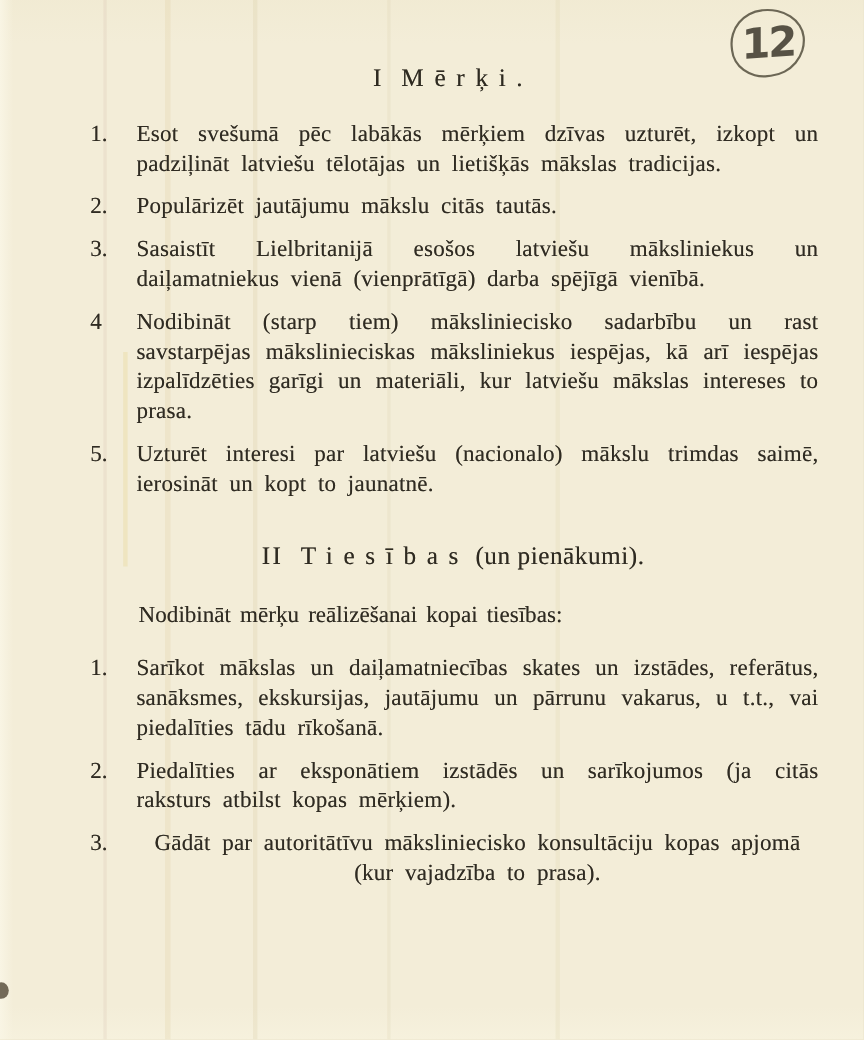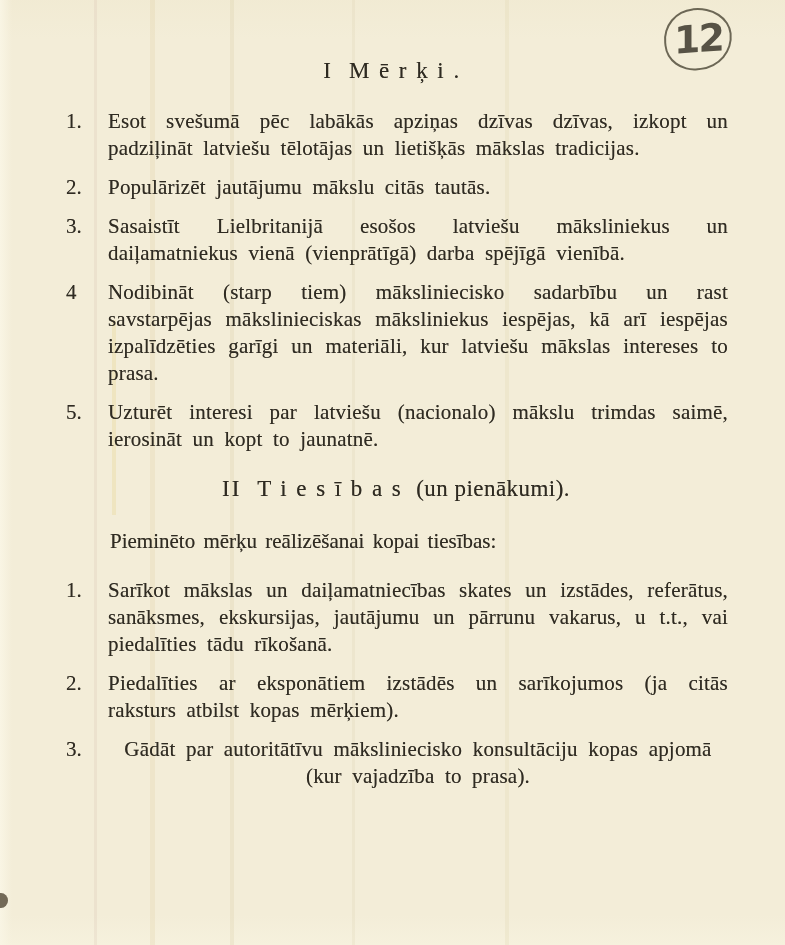--- a/index.html
+++ b/index.html
@@ -63,36 +63,36 @@
     font-family: "DejaVu Sans", sans-serif;
     font-size: 38px;
     font-weight: 600;
     color: #3c382c;
     transform: rotate(2deg) skewX(-4deg);
     letter-spacing: -2px;
     line-height: 1;
   }
   .content {
     position: absolute;
-    left: 64px;
+    left: 80px;
     top: 58px;
     width: 664px;
   }
   h1.sec-heading {
     margin: 0 0 24px 0;
     text-align: center;
     font-size: 23px;
     font-weight: normal;
     color: #2e2a21;
     text-shadow: 0 0 .5px rgba(46,42,33,.55);
   }
   h1.sec-heading .numeral { margin-right: 16px; letter-spacing: 2px; }
   h1.sec-heading .spaced  { letter-spacing: .42em; }
   h1.sec-heading .normal  { letter-spacing: .02em; }
-  h1.heading-2 { margin-top: 23px; margin-bottom: 26px; text-align: center; }
+  h1.heading-2 { margin-top: 40px; margin-bottom: 26px; text-align: center; }
   .intro {
     margin: 0 0 22px 46px;
     font-size: 21px;
     line-height: 27px;
     word-spacing: 3px;
     text-shadow: 0 0 .4px rgba(46,42,33,.5);
   }
   .item {
     display: flex;
     margin-bottom: 12px;
@@ -130,21 +130,21 @@
   </div>
 
   <div class="content">
 
     <h1 class="sec-heading">
       <span class="numeral">I</span><span class="spaced">Mērķi.</span>
     </h1>
 
     <div class="item">
       <span class="num">1.</span>
-      <span class="txt">Esot svešumā pēc labākās apziņas dzīvas dzīvas, izkopt un padziļināt latviešu tēlotājas un lietišķās mākslas tradicijas.</span>
+      <span class="txt">Esot svešumā pēc labākās mērķiem dzīvas uzturēt, izkopt un padziļināt latviešu tēlotājas un lietišķās mākslas tradicijas.</span>
     </div>
     <div class="item">
       <span class="num">2.</span>
       <span class="txt">Populārizēt jautājumu mākslu citās tautās.</span>
     </div>
     <div class="item">
       <span class="num">3.</span>
       <span class="txt">Sasaistīt Lielbritanijā esošos latviešu māksliniekus un daiļamatniekus vienā (vienprātīgā) darba spējīgā vienībā.</span>
     </div>
     <div class="item">
@@ -154,21 +154,21 @@
     <div class="item">
       <span class="num">5.</span>
       <span class="txt">Uzturēt interesi par latviešu (nacionalo) mākslu trimdas saimē, ierosināt un kopt to jaunatnē.</span>
     </div>
 
     <h1 class="sec-heading heading-2">
       <span class="numeral">II</span><span class="spaced">Tiesības</span>
       <span class="normal">(un pienākumi).</span>
     </h1>
 
-    <p class="intro">Pieminēto mērķu reālizēšanai kopai tiesības:</p>
+    <p class="intro">Nodibināt mērķu reālizēšanai kopai tiesības:</p>
 
     <div class="item">
       <span class="num">1.</span>
       <span class="txt">Sarīkot mākslas un daiļamatniecības skates un izstādes, referātus, sanāksmes, ekskursijas, jautājumu un pārrunu vakarus, u t.t., vai piedalīties tādu rīkošanā.</span>
     </div>
     <div class="item">
       <span class="num">2.</span>
       <span class="txt">Piedalīties ar eksponātiem izstādēs un sarīkojumos (ja citās raksturs atbilst kopas mērķiem).</span>
     </div>
     <div class="item">

